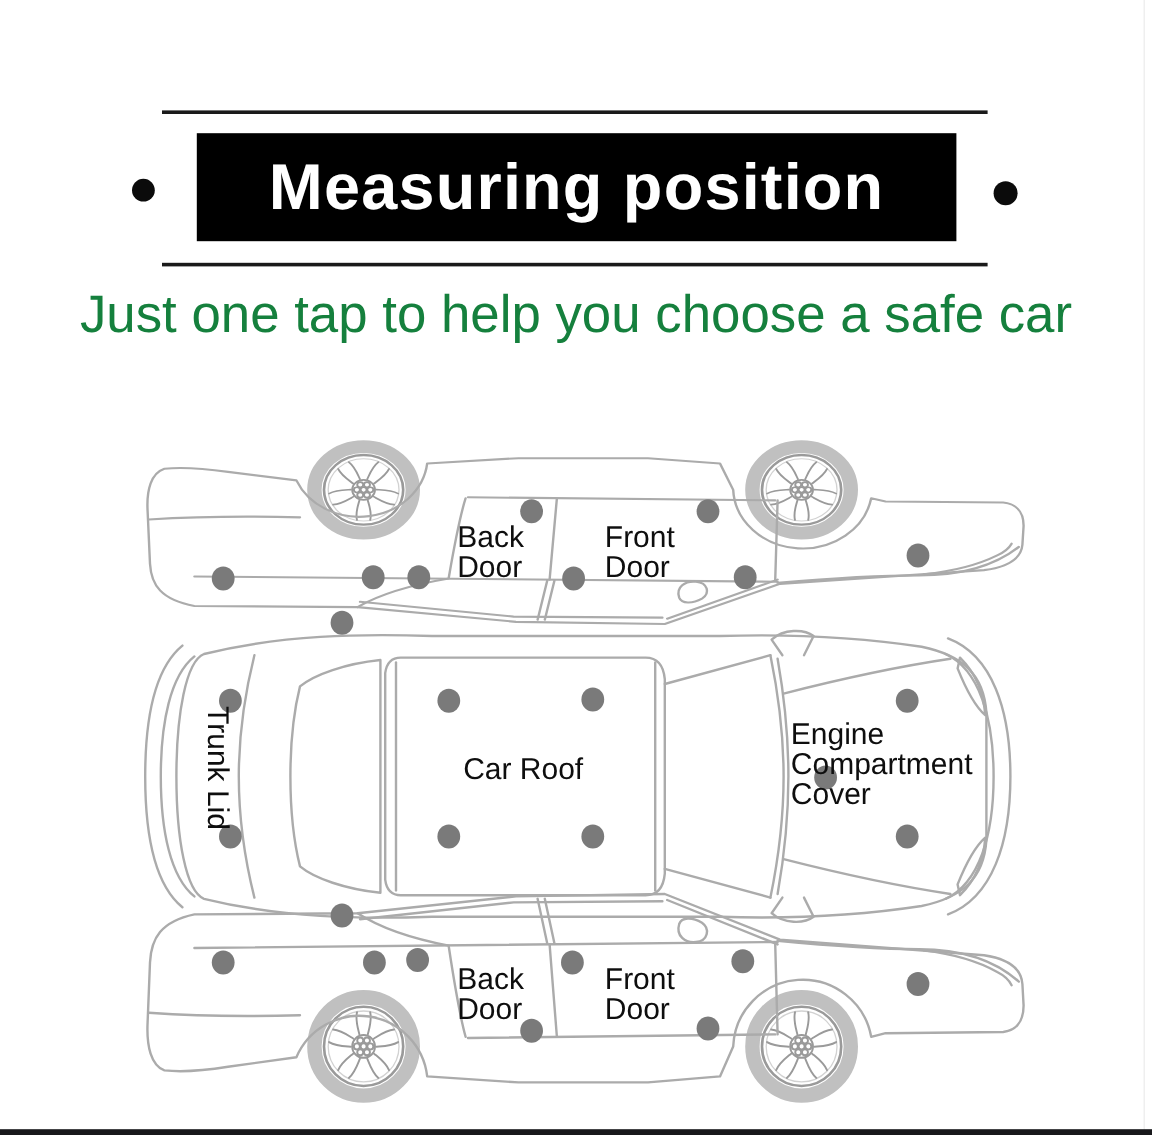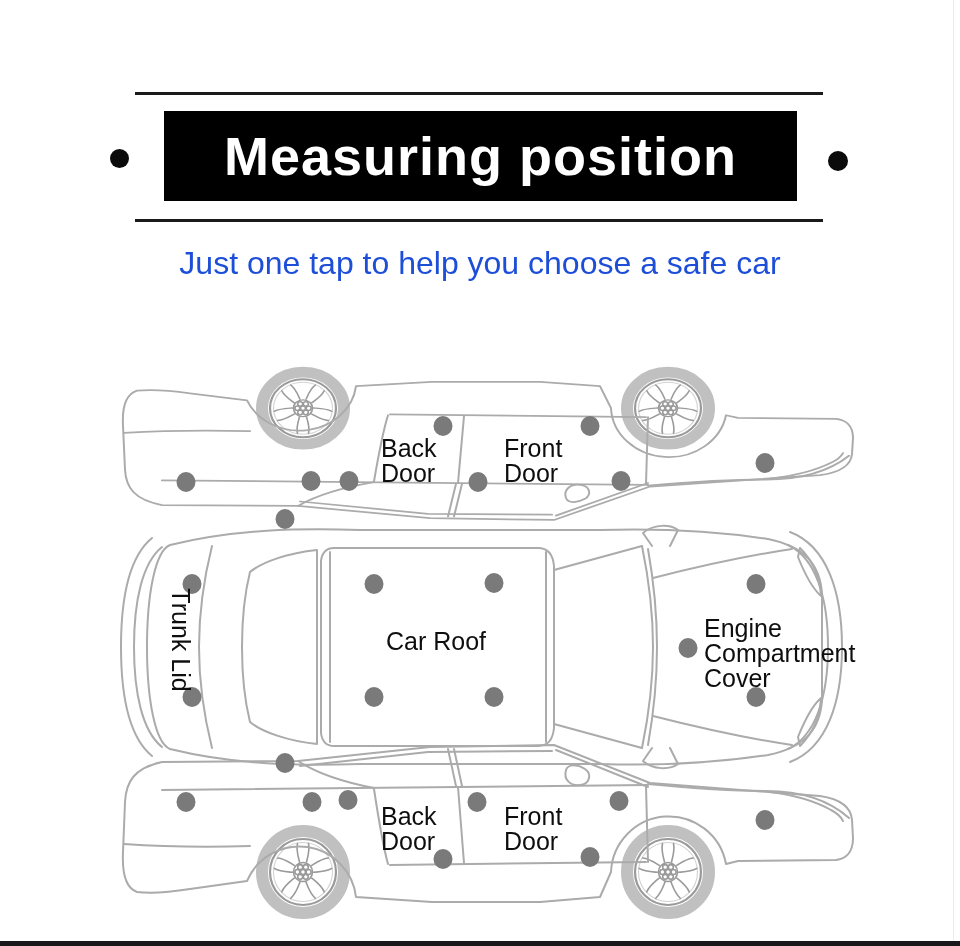--- a/index.html
+++ b/index.html
@@ -16,30 +16,30 @@
     display:flex;align-items:center;justify-content:center;
   }
   .banner-title{
     margin:0;font-size:54px;font-weight:bold;color:#ffffff;letter-spacing:1px;white-space:nowrap;
   }
   .hdot{position:absolute;border-radius:50%;background:#0b0b0b;}
   .hdot-left{left:110px;top:149px;width:19px;height:19px;}
   .hdot-right{left:828px;top:151px;width:20px;height:20px;}
   .subtitle{
     position:absolute;left:0;top:243px;width:100%;text-align:center;
-    font-size:32px;line-height:40px;color:#1d4ed8;white-space:nowrap;
+    font-size:44px;line-height:40px;color:#15803d;white-space:nowrap;
   }
   
   svg.art{position:absolute;left:0;top:0;}
   .lbl{position:absolute;font-size:25px;line-height:25px;color:#0e0e0e;}
   .lbl-top-back{left:381px;top:436px;width:72px;}
   .lbl-top-front{left:504px;top:436px;width:78px;}
   .lbl-trunk{left:122px;top:627px;width:116px;height:26px;text-align:center;transform:rotate(90deg);white-space:nowrap;}
   .lbl-roof{left:371px;top:629px;width:130px;white-space:nowrap;text-align:center;}
-  .lbl-engine{left:659px;top:616px;width:152px;padding-left:45px;}
+  .lbl-engine{left:659px;top:600px;width:152px;}
   .lbl-bot-back{left:381px;top:804px;width:72px;}
   .lbl-bot-front{left:504px;top:804px;width:78px;}
   
   .bottombar{position:absolute;left:0;top:941px;width:960px;height:5px;background:#18181b;}
   .rightline{position:absolute;left:953px;top:0;width:1px;height:946px;background:#ececec;}
 </style>
 </head>
 <body>
 
 <div class="page">

